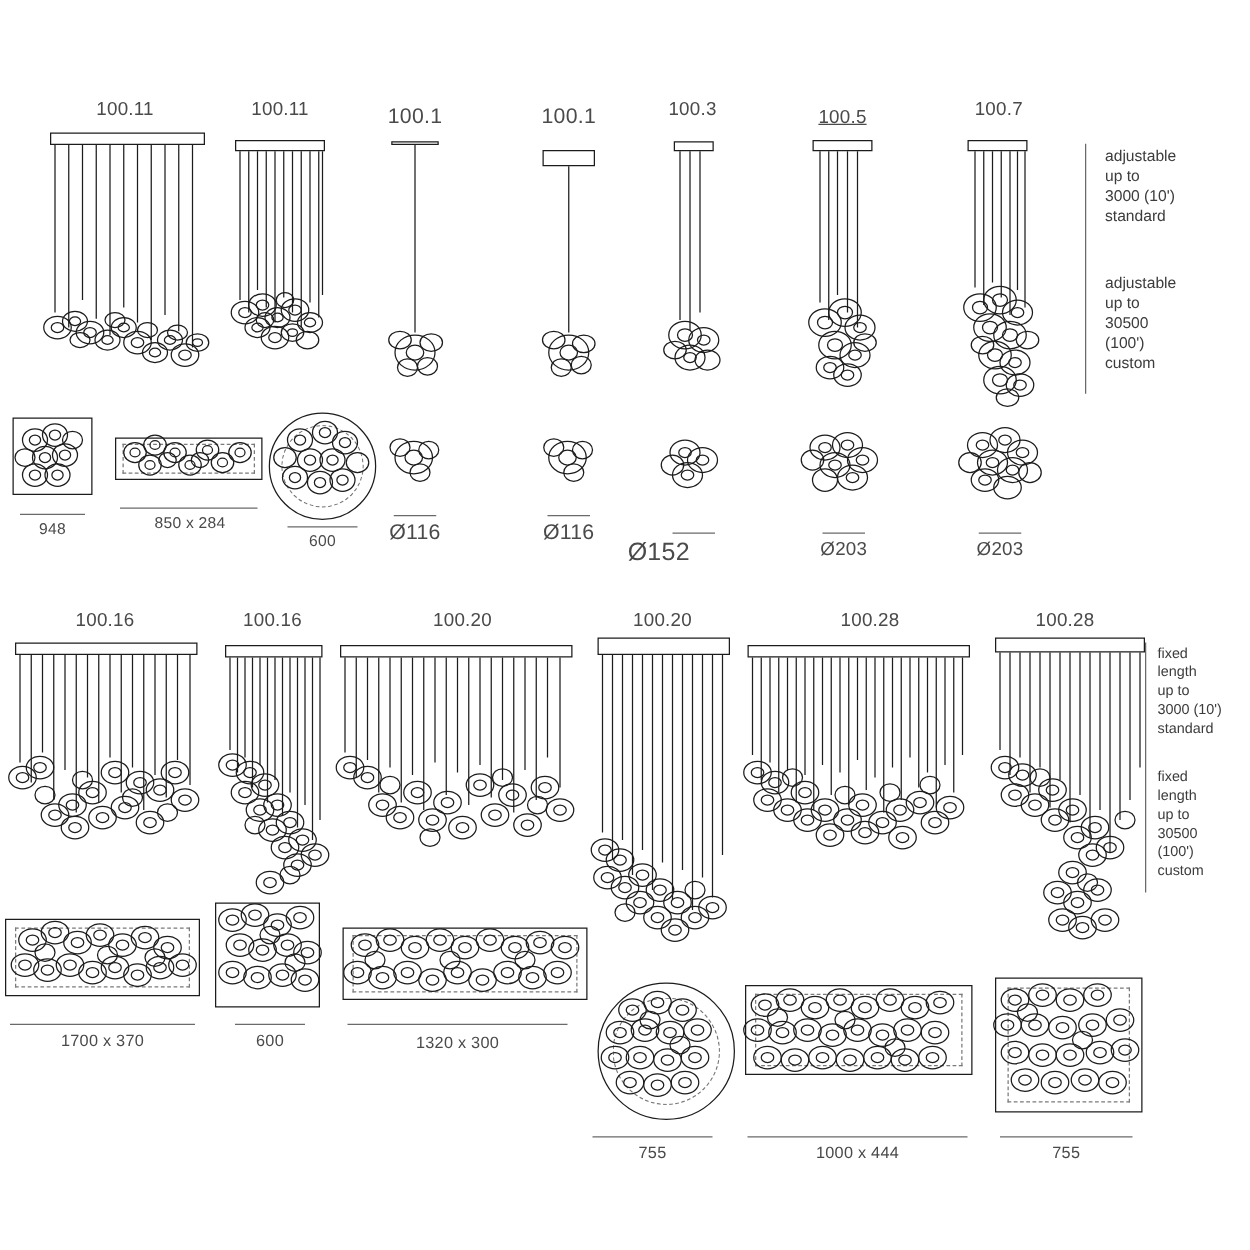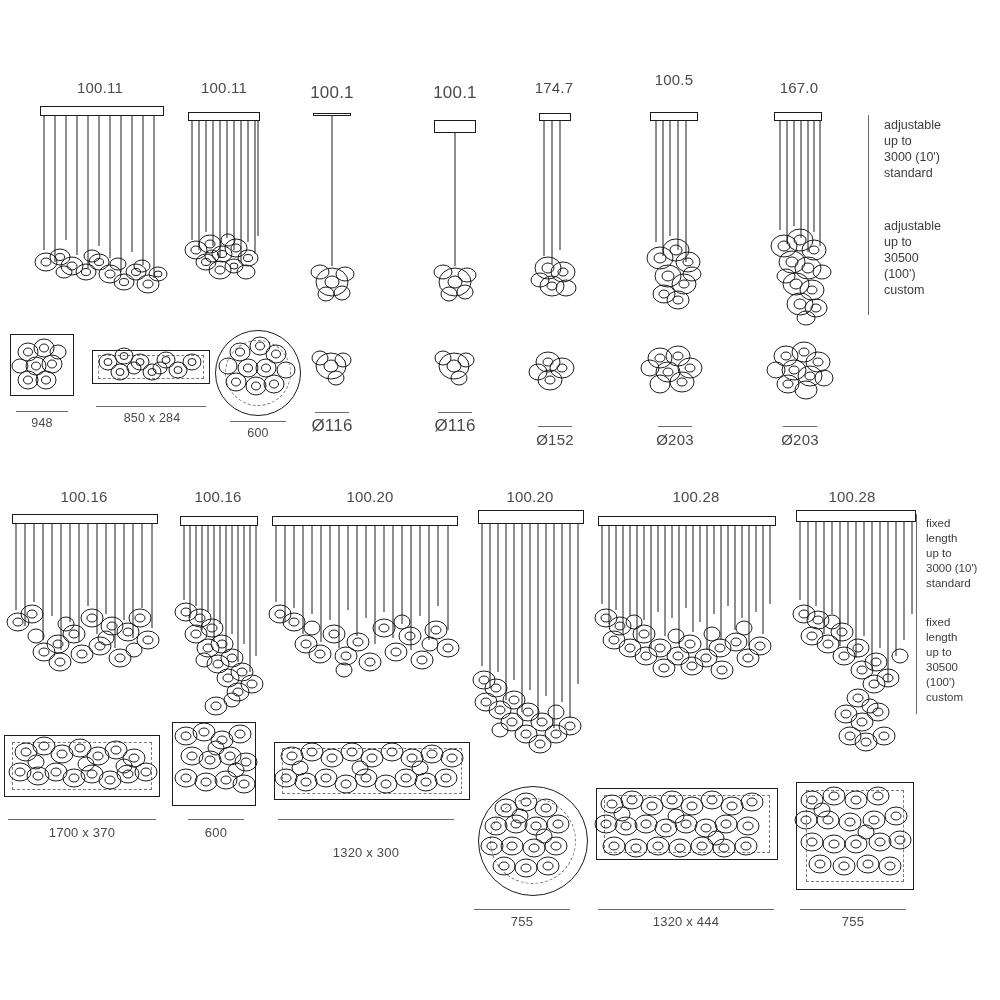--- a/index.html
+++ b/index.html
@@ -98,23 +98,23 @@
 </style>
 </head>
 <body>
 
 <div class="sheet">
 
   <div class="label model-label" style="left:60px; top:79px; width:80px;">100.11</div>
   <div class="label model-label" style="left:184px; top:79px; width:80px;">100.11</div>
   <div class="label model-label" style="left:293px; top:83px; width:78px; font-size:17px;">100.1</div>
   <div class="label model-label" style="left:416px; top:83px; width:78px; font-size:17px;">100.1</div>
-  <div class="label model-label" style="left:514px; top:79px; width:80px;">174.7</div>
-  <div class="label model-label" style="left:634px; top:71px; width:80px;">100.5</div>
-  <div class="label model-label" style="left:759px; top:79px; width:80px;">167.0</div>
+  <div class="label model-label" style="left:514px; top:79px; width:80px;">100.3</div>
+  <div class="label model-label" style="left:634px; top:85px; width:80px;text-decoration:underline;">100.5</div>
+  <div class="label model-label" style="left:759px; top:79px; width:80px;">100.7</div>
 
   <div class="canopy" style="left:40px; top:106px; width:124px; height:10px;"></div>
   <div class="canopy" style="left:188px; top:112px; width:72px; height:9px;"></div>
   <div class="canopy" style="left:313px; top:113px; width:38px; height:3px; border-width:1.3px;"></div>
   <div class="canopy" style="left:434px; top:120px; width:42px; height:13px;"></div>
   <div class="canopy" style="left:539px; top:113px; width:32px; height:8px;"></div>
   <div class="canopy" style="left:650px; top:112px; width:48px; height:9px;"></div>
   <div class="canopy" style="left:774px; top:112px; width:48px; height:9px;"></div>
 
   <div class="note-block" style="left:884px; top:117px;">
@@ -164,21 +164,21 @@
   <div class="dimline" style="left:230px; top:421px; width:56px;"></div>
   <div class="label dim-label" style="left:218px; top:426px; width:80px;">600</div>
 
   <div class="dimline" style="left:315px; top:412px; width:34px;"></div>
   <div class="label dim-label" style="left:300px; top:416px; width:64px; font-size:17px;">Ø116</div>
 
   <div class="dimline" style="left:438px; top:412px; width:34px;"></div>
   <div class="label dim-label" style="left:423px; top:416px; width:64px; font-size:17px;">Ø116</div>
 
   <div class="dimline" style="left:538px; top:426px; width:34px;"></div>
-  <div class="label dim-label" style="left:522px; top:431px; width:66px; font-size:15px;">Ø152</div>
+  <div class="label dim-label" style="left:494px; top:431px; width:66px; font-size:20px;">Ø152</div>
 
   <div class="dimline" style="left:658px; top:426px; width:34px;"></div>
   <div class="label dim-label" style="left:642px; top:431px; width:66px; font-size:15px;">Ø203</div>
 
   <div class="dimline" style="left:783px; top:426px; width:34px;"></div>
   <div class="label dim-label" style="left:767px; top:431px; width:66px; font-size:15px;">Ø203</div>
 
   <div class="label model-label" style="left:44px; top:488px; width:80px;">100.16</div>
   <div class="label model-label" style="left:178px; top:488px; width:80px;">100.16</div>
   <div class="label model-label" style="left:330px; top:488px; width:80px;">100.20</div>
@@ -210,27 +210,27 @@
   <div class="planbox" style="left:796px; top:782px; width:118px; height:108px;"></div>
   <div class="dashbox" style="left:806px; top:790px; width:98px; height:92px;"></div>
 
   <div class="dimline" style="left:8px; top:819px; width:148px;"></div>
   <div class="label dim-label" style="left:4px; top:825px; width:156px; font-size:13px;">1700 x 370</div>
 
   <div class="dimline" style="left:188px; top:819px; width:56px;"></div>
   <div class="label dim-label" style="left:176px; top:825px; width:80px; font-size:13px;">600</div>
 
   <div class="dimline" style="left:278px; top:819px; width:176px;"></div>
-  <div class="label dim-label" style="left:274px; top:845px; width:184px; font-size:13px;">1320 x 300</div>
+  <div class="label dim-label" style="left:274px; top:826px; width:184px; font-size:13px;">1320 x 300</div>
 
   <div class="dimline" style="left:474px; top:909px; width:96px;"></div>
   <div class="label dim-label" style="left:474px; top:914px; width:96px; font-size:13px;">755</div>
 
   <div class="dimline" style="left:598px; top:909px; width:176px;"></div>
-  <div class="label dim-label" style="left:594px; top:914px; width:184px; font-size:13px;">1320 x 444</div>
+  <div class="label dim-label" style="left:594px; top:914px; width:184px; font-size:13px;">1000 x 444</div>
 
   <div class="dimline" style="left:800px; top:909px; width:106px;"></div>
   <div class="label dim-label" style="left:800px; top:914px; width:106px; font-size:13px;">755</div>
 
   <svg class="draw" viewBox="0 0 1000 1000">
     <g stroke="#1c1c1c" stroke-width="1" fill="none">
 
       <g>
         <line x1="44" y1="116" x2="44" y2="250"></line>
         <line x1="55" y1="116" x2="55" y2="262"></line>

